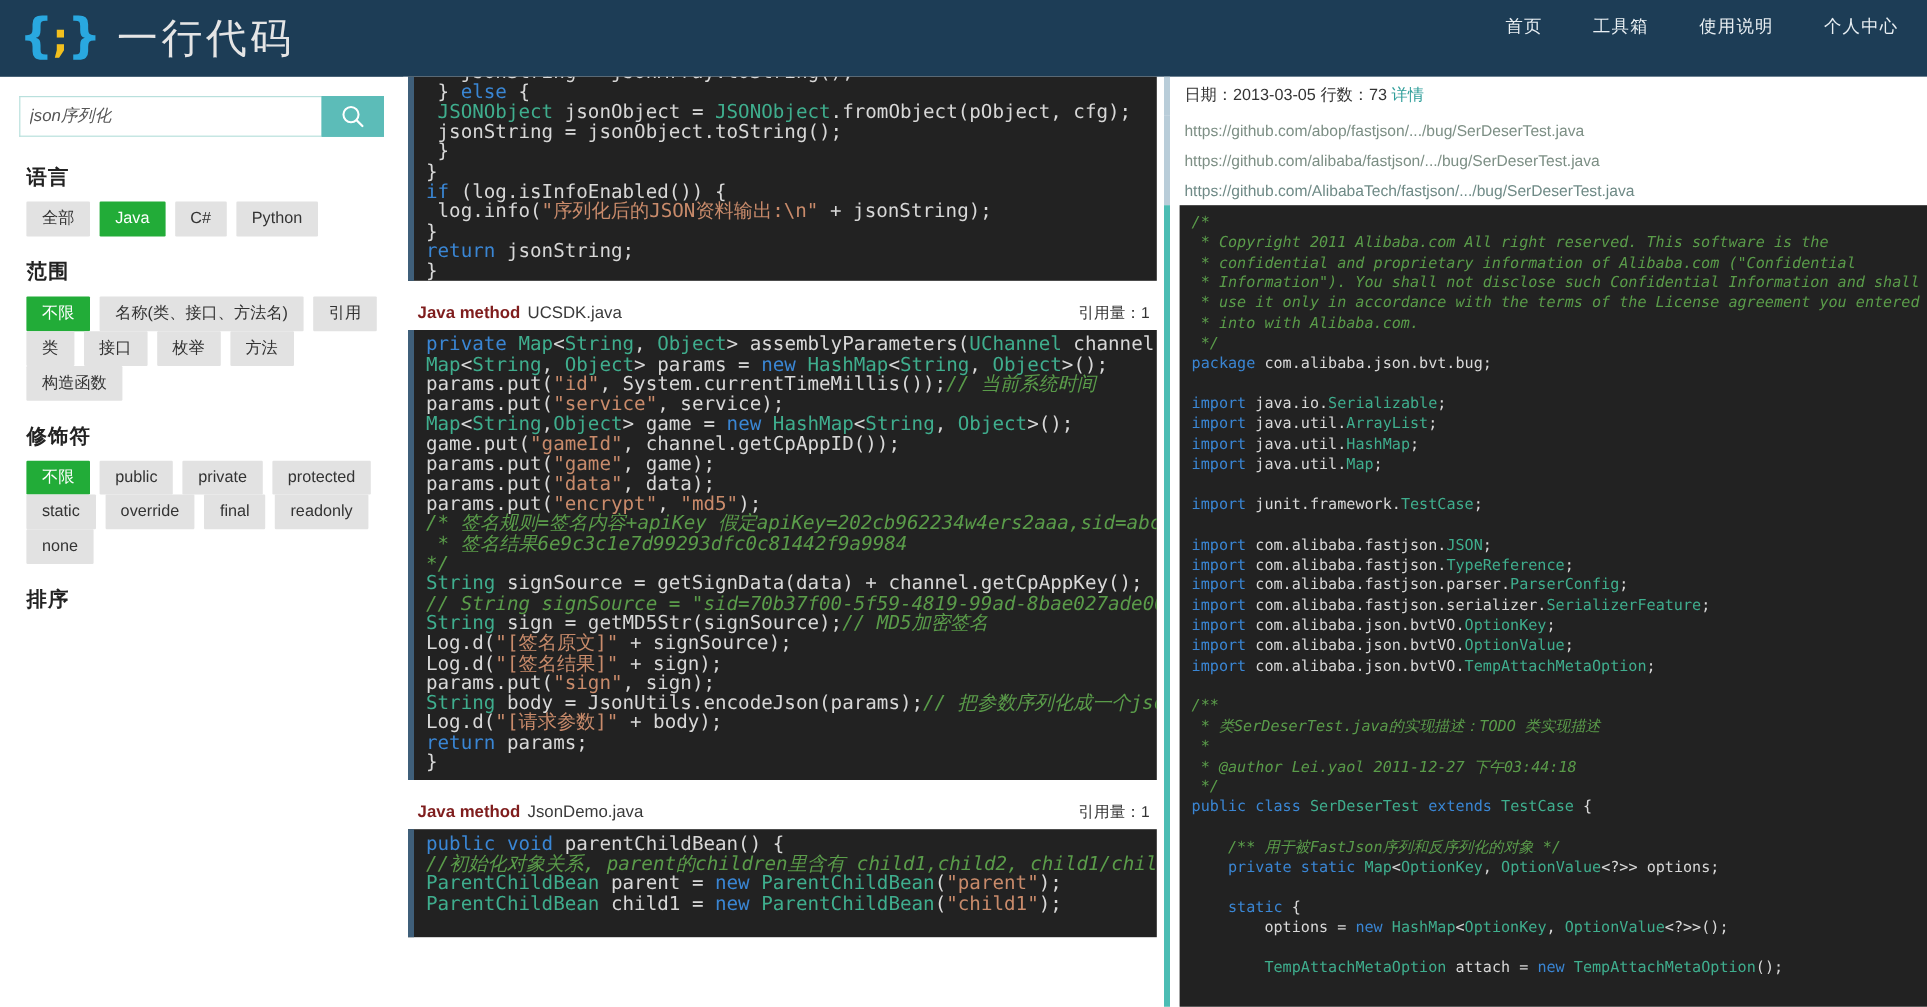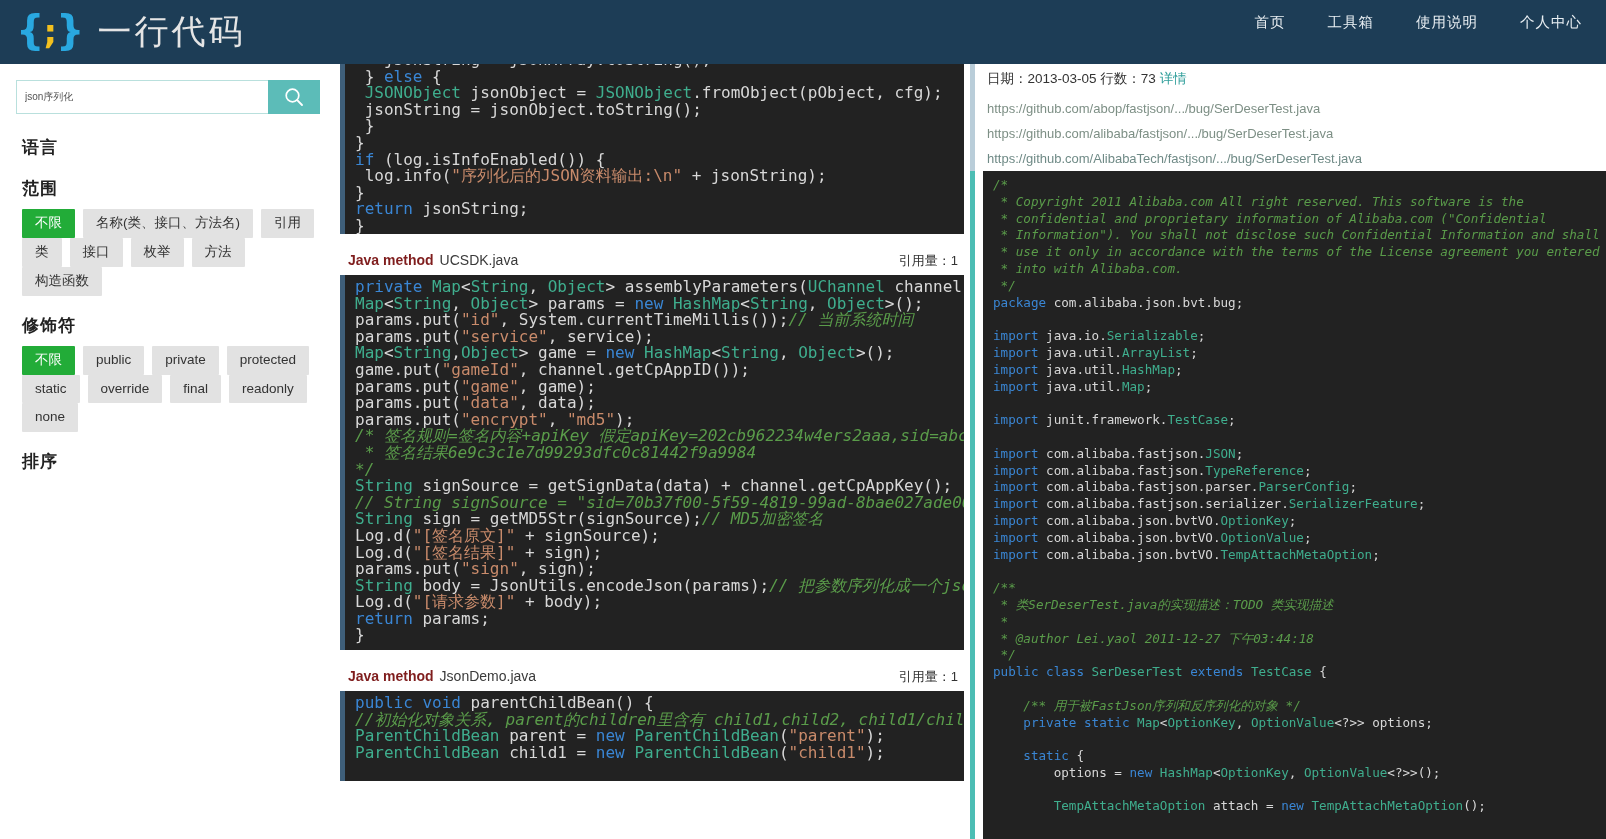--- a/index.html
+++ b/index.html
@@ -39,22 +39,22 @@
   }
 
   
   .body-wrap { display: flex; width: 1606px; height: 775px; }
 
   
   .sidebar { width: 336px; padding: 16px 16px 0 16px; background: #fff; }
   .search-row { display: flex; height: 34px; margin-bottom: 22px; }
   .search-input {
     flex: 1; height: 34px; border: 1px solid #b9e0dd; border-right: none;
-    padding: 0 8px; font-size: 10px; color: #555;
-    font-family: "Liberation Sans", sans-serif; outline: none;
+    padding: 0 8px; font-size: 14px; color: #555;
+    font-family: "Liberation Sans", sans-serif; outline: none; font-style: italic;
   }
   .search-btn {
     width: 52px; height: 34px; background: #5cbcb8;
     border: 1px solid #5cbcb8; cursor: pointer;
     display: flex; align-items: center; justify-content: center;
   }
   .search-btn svg { display: block; }
 
   .facet { margin-bottom: 18px; }
   .facet-title {
@@ -145,20 +145,26 @@
       <div class="search-btn">
         <svg width="22" height="22" viewBox="0 0 22 22">
           <circle cx="9.5" cy="9.5" r="6.3" fill="none" stroke="#ffffff" stroke-width="1.7"></circle>
           <line x1="14.2" y1="14.2" x2="19" y2="19" stroke="#ffffff" stroke-width="1.9" stroke-linecap="round"></line>
         </svg>
       </div>
     </div>
     <div id="facets">
         <div class="facet">
           <div class="facet-title">语言</div>
+          <div class="chips">
+            <div class="chip">全部</div>
+            <div class="chip active">Java</div>
+            <div class="chip">C#</div>
+            <div class="chip">Python</div>
+          </div>
         </div>
         <div class="facet">
           <div class="facet-title">范围</div>
           <div class="chips">
             <div class="chip active">不限</div>
             <div class="chip">名称(类、接口、方法名)</div>
             <div class="chip">引用</div>
           </div>
           <div class="chips">
             <div class="chip">类</div>

